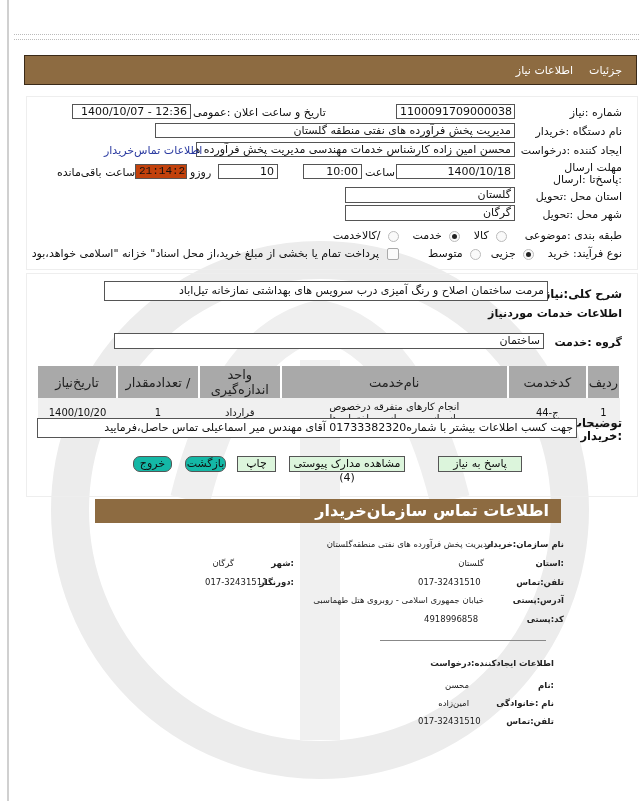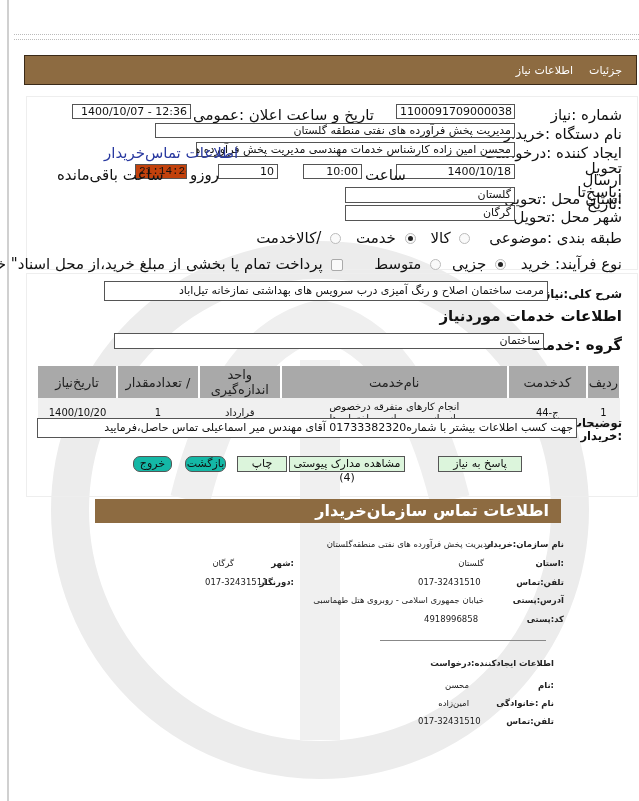--- a/index.html
+++ b/index.html
@@ -2,21 +2,21 @@
 <html><head>
 <meta charset="utf-8">
 <style>
   html,body{margin:0;padding:0;background:#fff;}
   body{width:639px;height:801px;position:relative;overflow:hidden;font-family:"DejaVu Sans",sans-serif;font-size:11px;color:#111;}
   .leftbar{position:absolute;left:7px;top:0;width:2px;height:801px;background:#d0d0d0;}
   .topline{position:absolute;left:14px;top:34px;width:625px;height:4px;border-top:1px dotted #bbb;border-bottom:1px dotted #bbb;}
   .wm{position:absolute;left:20px;top:240px;width:600px;height:540px;pointer-events:none;}
   .header{position:absolute;left:24px;top:55px;width:613px;height:30px;background:#8d6b41;border:1px solid #3a2a18;box-sizing:border-box;direction:rtl;color:#fff;font-size:11px;display:flex;align-items:center;padding-right:14px;gap:16px;}
   .panel{position:absolute;left:26px;width:610px;border:1px solid #eee;background:rgba(255,255,255,0.0);}
-  .lbl{position:absolute;font-size:15px;white-space:nowrap;direction:rtl;}
+  .lbl{position:absolute;font-size:11px;white-space:nowrap;direction:rtl;}
   .box{position:absolute;border:1px solid #555;background:#fff;height:15px;box-sizing:border-box;font-size:11px;line-height:13px;padding:0 3px;white-space:nowrap;overflow:hidden;}
   .box.r{direction:rtl;text-align:right;}
   .box.l{text-align:right;direction:ltr;}
   .timer{background:#c2410c;font-family:Liberation Mono, monospace;}
   .link{color:#2a3aa0;}
   .radio{display:inline-block;width:9px;height:9px;border-radius:50%;border:1px solid #bbb;background:#fafafa;vertical-align:middle;position:relative;margin:0 4px;}
   .radio.on::after{content:"";position:absolute;left:2px;top:2px;width:5px;height:5px;border-radius:50%;background:#222;}
   .chk{display:inline-block;width:10px;height:10px;border:1px solid #aaa;background:#fafafa;vertical-align:middle;margin:0 4px;border-radius:2px;}
   .bold{font-weight:bold;}
   table.items{position:absolute;left:38px;top:366px;width:583px;border-collapse:collapse;direction:rtl;font-size:10px;}
@@ -53,21 +53,21 @@
 <span class="lbl" style="left:193px;top:106px;">تاریخ و ساعت اعلان :عمومی</span>
 <div class="box l" style="left:72px;top:104px;width:119px;">1400/10/07 - 12:36</div>
 
 <span class="lbl" style="right:17px;top:125px;">نام دستگاه :خریدار</span>
 <div class="box r" style="left:155px;top:123px;width:360px;">مدیریت پخش فرآورده های نفتی منطقه گلستان</div>
 
 <span class="lbl" style="right:17px;top:144px;">ایجاد کننده :درخواست</span>
 <div class="box r" style="left:196px;top:142px;width:319px;">محسن امین زاده کارشناس خدمات مهندسی مدیریت پخش فرآورده های نفتی</div>
 <span class="lbl link" style="left:104px;top:144px;">اطلاعات تماس‌خریدار</span>
 
-<span class="lbl" style="right:17px;top:162px;width:80px;white-space:normal;line-height:12px;">تحویل ارسال :پاسخ‌تا :تاریخ</span>
+<span class="lbl" style="right:17px;top:162px;width:80px;white-space:normal;line-height:12px;">مهلت ارسال :پاسخ‌تا :ارسال</span>
 <div class="box l" style="left:396px;top:164px;width:119px;">1400/10/18</div>
 <span class="lbl" style="left:365px;top:166px;">ساعت</span>
 <div class="box l" style="left:303px;top:164px;width:59px;">10:00</div>
 <span class="lbl" style="left:190px;top:166px;">روزو</span>
 <div class="box l" style="left:218px;top:164px;width:60px;">10</div>
 <div class="box l timer" style="left:135px;top:164px;width:52px;">21:14:24</div>
 <span class="lbl" style="left:57px;top:166px;">ساعت باقی‌مانده</span>
 
 <span class="lbl" style="right:17px;top:190px;">استان محل :تحویل</span>
 <div class="box r" style="left:345px;top:187px;width:170px;height:16px;">گلستان</div>
@@ -77,21 +77,21 @@
 <div class="lbl" style="right:17px;top:229px;">
   <span>طبقه بندی :موضوعی</span>
   <span class="radio" style="margin-right:14px;"></span>
   <span>کالا</span>
   <span class="radio on" style="margin-right:10px;"></span>
   <span>خدمت</span>
   <span class="radio" style="margin-right:10px;"></span>
   <span>/کالاخدمت</span>
 </div>
 
-<div class="lbl" style="right:17px;top:247px;margin-top:8px;">
+<div class="lbl" style="right:17px;top:247px;">
   <span>نوع فرآیند: خرید</span>
   <span class="radio on" style="margin-right:10px;"></span>
   <span>جزیی</span>
   <span class="radio" style="margin-right:6px;"></span>
   <span>متوسط</span>
   <span class="chk" style="margin-right:26px;"></span>
   <span>پرداخت تمام یا بخشی از مبلغ خرید،از محل اسناد" خزانه "اسلامی خواهد،بود</span>
 </div>
 
 <div class="panel" style="top:273px;height:222px;"></div>
@@ -123,21 +123,21 @@
       <td>1400/10/20</td>
     </tr>
   </tbody>
 </table>
 
 <span class="lbl bold" style="right:17px;top:417px;width:40px;white-space:normal;line-height:13px;font-size:11.5px;">توضیحات :خریدار</span>
 <div class="box r" style="left:37px;top:418px;width:540px;height:20px;line-height:18px;">جهت کسب اطلاعات بیشتر با شماره01733382320 آقای مهندس میر اسماعیلی تماس حاصل،فرمایید</div>
 
 <div class="btn g" style="left:438px;top:456px;width:84px;">پاسخ به نیاز</div>
 <div class="btn g" style="left:289px;top:456px;width:116px;">مشاهده مدارک پیوستی (4)</div>
-<div class="btn g" style="left:237px;top:456px;width:50px;">چاپ</div>
+<div class="btn g" style="left:237px;top:456px;width:39px;">چاپ</div>
 <div class="btn p" style="left:185px;top:456px;width:41px;">بازگشت</div>
 <div class="btn p" style="left:133px;top:456px;width:39px;">خروج</div>
 
 <div class="h2">اطلاعات تماس سازمان‌خریدار</div>
 
 <span class="sm bold" style="right:75px;top:539px;">نام سازمان:خریدار</span>
 <span class="sm" style="right:147px;top:539px;">مدیریت پخش فرآورده های نفتی منطقه‌گلستان</span>
 <span class="sm bold" style="right:75px;top:558px;">:استان</span>
 <span class="sm" style="right:155px;top:558px;">گلستان</span>
 <span class="sm bold" style="right:345px;top:558px;">:شهر</span>

